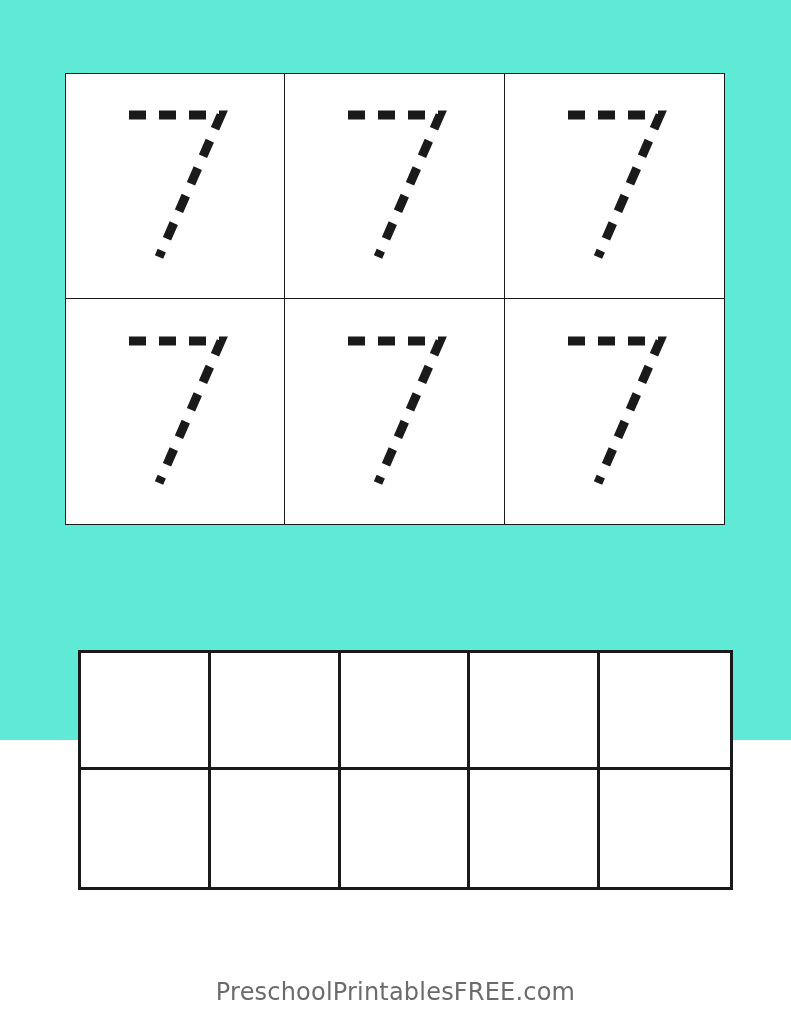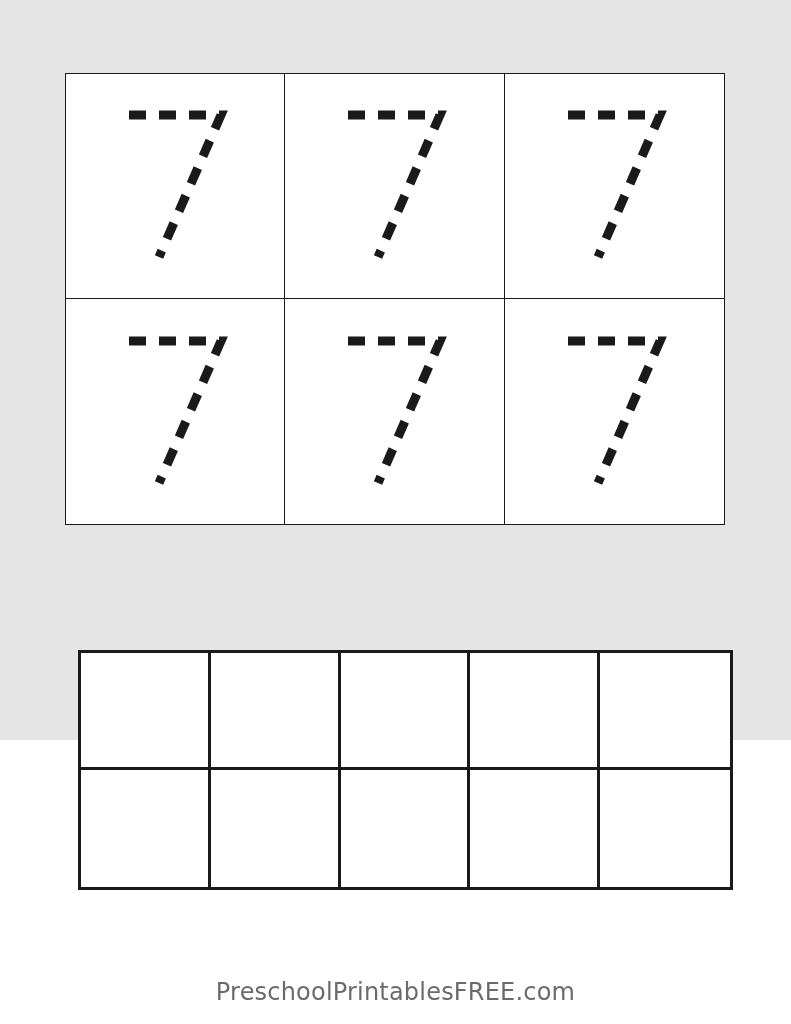--- a/index.html
+++ b/index.html
@@ -13,21 +13,21 @@
     font-family: "Liberation Sans", sans-serif;
     position: relative;
     overflow: hidden;
   }
 
   .page {
     position: absolute;
     left: 0; top: 0;
     width: 791px;
     height: 740px;
-    background: #e5e5e5;
+    background: #5eead4;
   }
 
   
   .trace-grid {
     position: absolute;
     left: 65px;
     top: 73px;
     width: 660px;
     height: 452px;
     display: grid;

